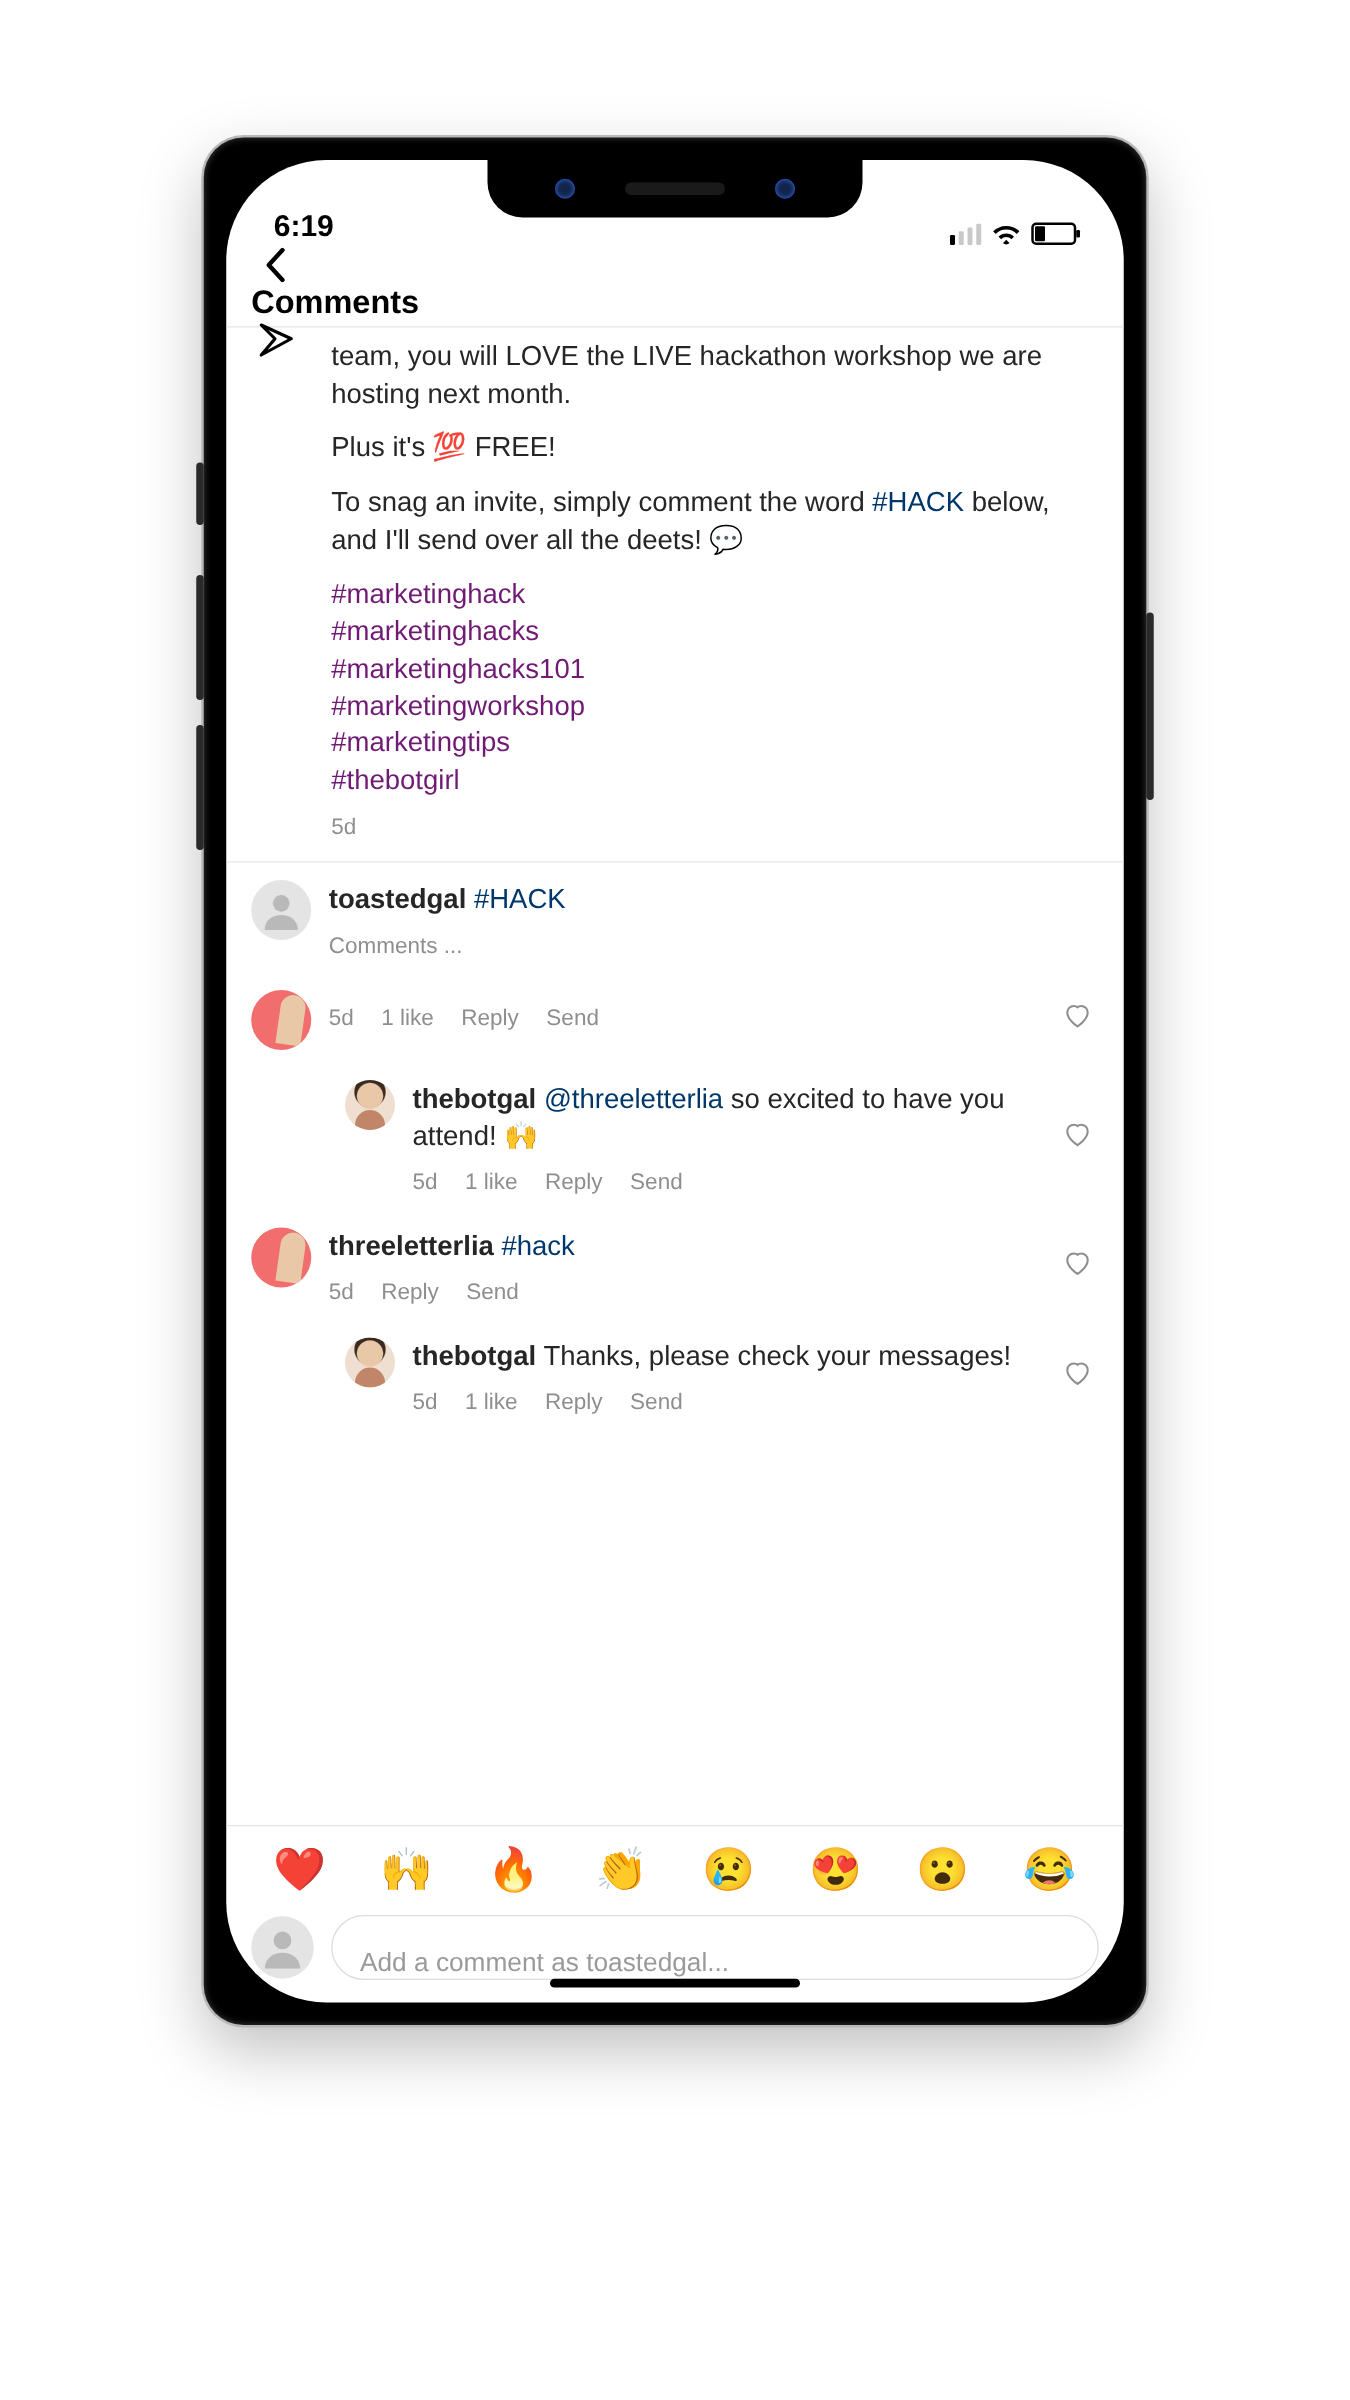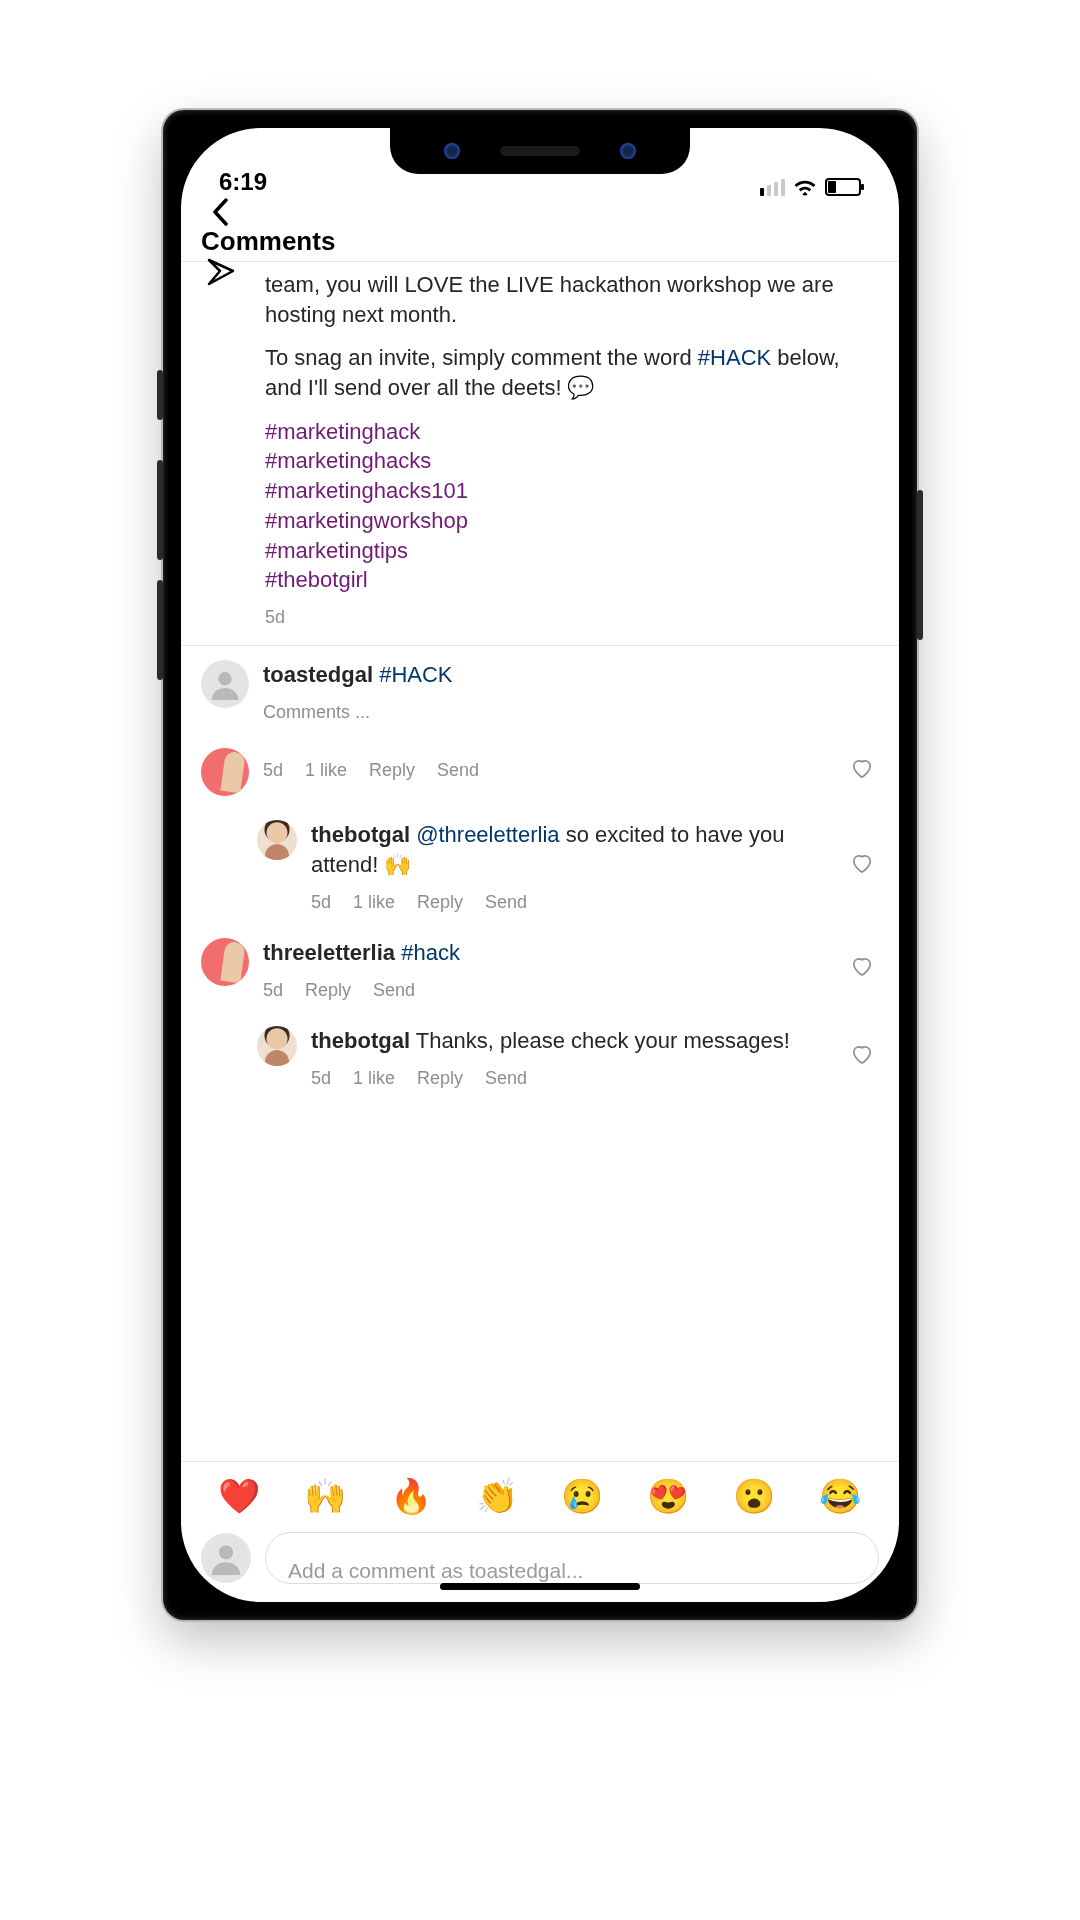--- a/index.html
+++ b/index.html
@@ -15,21 +15,21 @@
     height: 1920px;
     background: #ffffff;
     display: flex;
     align-items: flex-start;
     justify-content: center;
   }
   .phone-frame {
     margin-top: 110px;
     width: 754px;
     height: 1510px;
-    border-radius: 21px;
+    border-radius: 32px;
     background: #000;
     padding: 18px;
     box-shadow: 0 0 0 2px #b9b9b9, 0 20px 50px rgba(0,0,0,0.25), inset 0 0 6px rgba(255,255,255,0.25);
     position: relative;
   }
   .phone-screen {
     width: 100%;
     height: 100%;
     background: #ffffff;
     border-radius: 80px;
@@ -119,21 +119,21 @@
   .tag-list span { display:block; color:#701a75; }
   .meta-time { color:#8e8e8e; font-size:18px; margin-top:10px; }
 
   .divider { height:1px; background:#e5e5e5; }
 
   .comment, .reply {
     display:flex;
     padding: 14px 20px 10px 20px;
     gap: 14px;
   }
-  .reply { padding-left: 76px; }
+  .reply { padding-left: 76px; margin-left: 19px; }
   .avatar {
     width:48px; height:48px; border-radius:50%;
     background:#e4e4e4; flex-shrink:0;
     display:flex; align-items:center; justify-content:center;
     overflow:hidden;
     position: relative;
   }
   .avatar.small { width:40px; height:40px; }
   .avatar.gray svg { fill:#b9b9b9; }
   .avatar.coral { background:#f26d6d; }
@@ -231,20 +231,23 @@
               <path d="M3 3 L27 14 L3 27 L14 14 Z" fill="none" stroke="#000" stroke-width="2.5" stroke-linejoin="round"></path>
             </svg>
         </div>
       </div>
 
       <div class="content">
 
         <div class="post-caption">
           <p>team, you will LOVE the LIVE hackathon workshop we are hosting next month.</p>
           <p style="margin-top:14px">
+            <span>Plus it's </span><span>💯</span><span> FREE!</span>
+          </p>
+          <p style="margin-top:14px">
             <span>To snag an invite, simply comment the word </span><span class="hashlink">#HACK</span><span> below, and I'll send over all the deets! 💬</span>
           </p>
           <div class="tag-list" style="margin-top:14px">
             <span>#marketinghack</span>
             <span>#marketinghacks</span>
             <span>#marketinghacks101</span>
             <span>#marketingworkshop</span>
             <span>#marketingtips</span>
             <span>#thebotgirl</span>
           </div>

